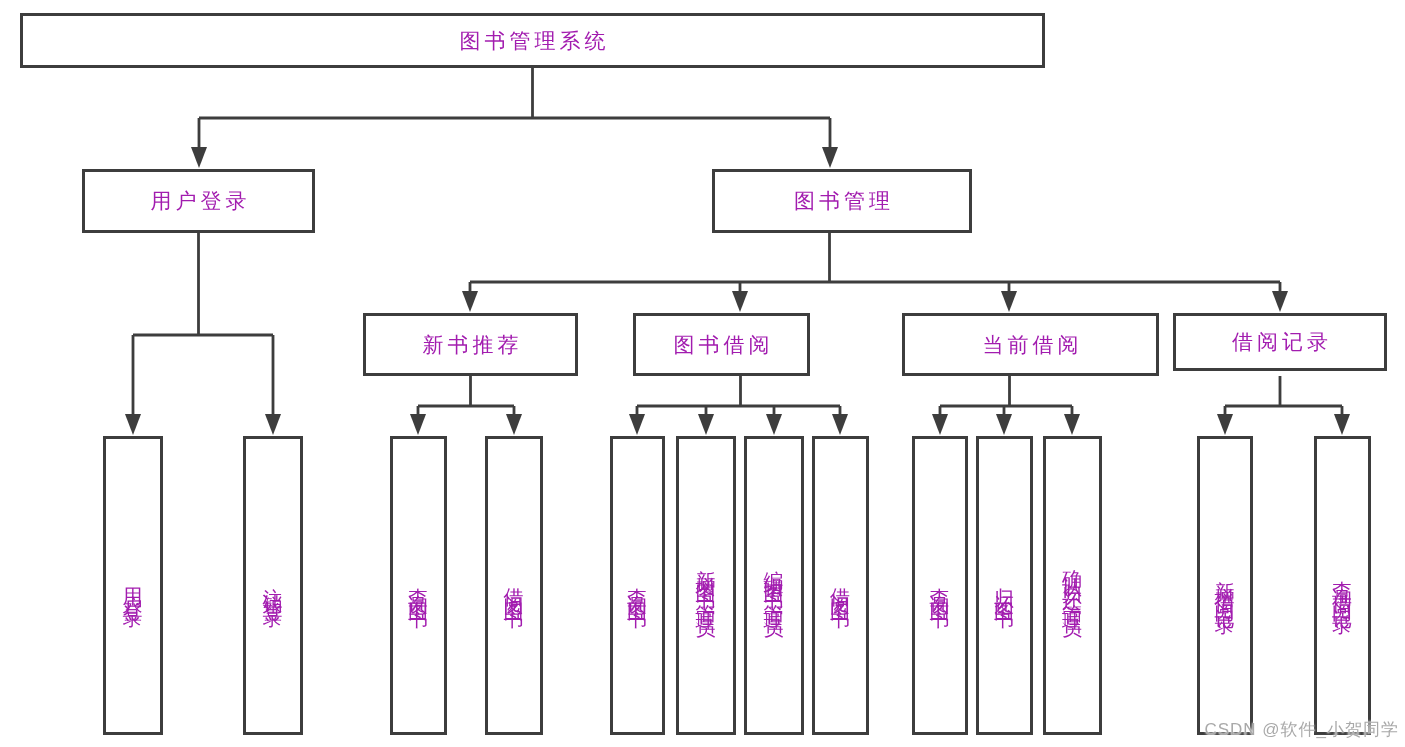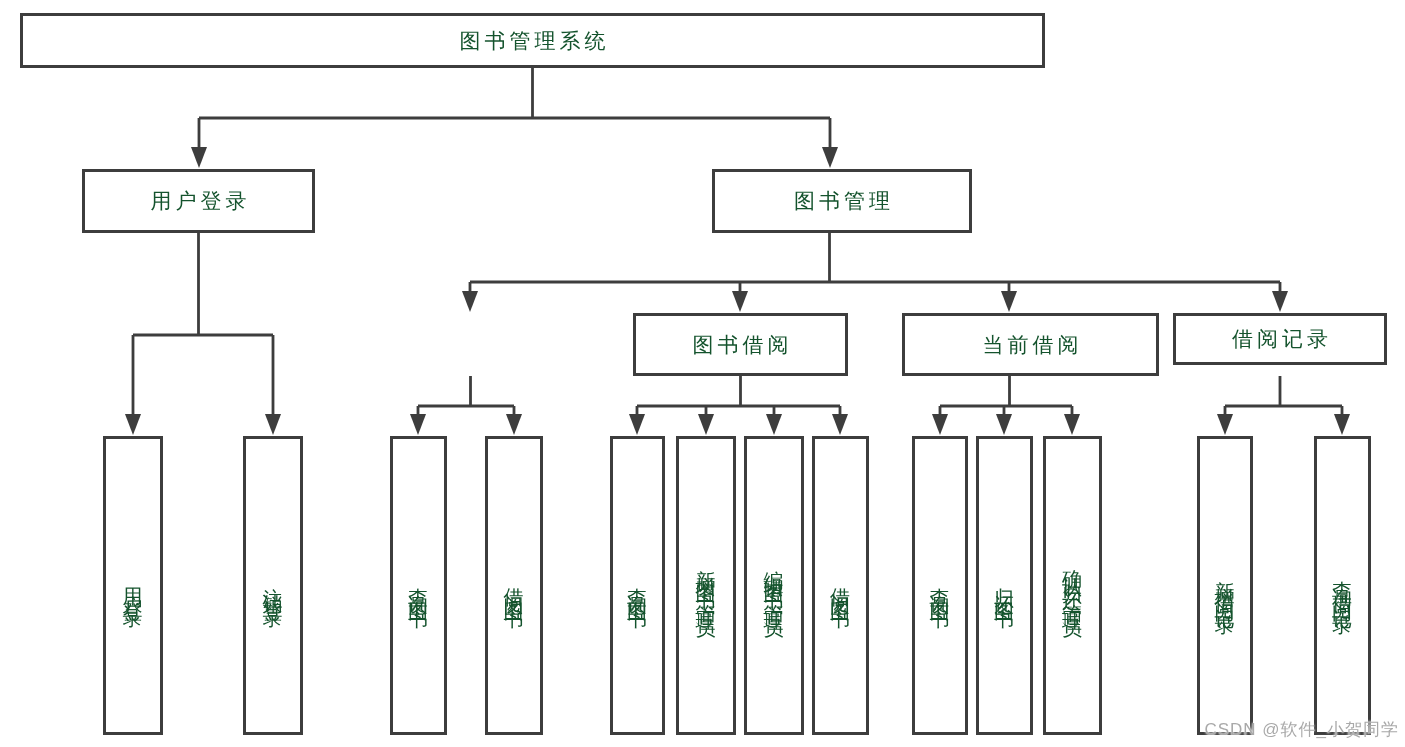--- a/index.html
+++ b/index.html
@@ -9,21 +9,21 @@
     background:#ffffff;
     font-family:"Liberation Sans", sans-serif;
     overflow:hidden;
   }
   #connectors{position:absolute;left:0;top:0;}
   .node{
     position:absolute;
     box-sizing:border-box;
     border:3px solid #3d3d3d;
     background:#ffffff;
-    color:#14532d;
+    color:#a21caf;
     display:flex;
     align-items:center;
     justify-content:center;
   }
   .h{
     font-size:21px;
     letter-spacing:4px;
     padding-left:4px; 
     white-space:nowrap;
   }
@@ -90,23 +90,24 @@
       <polygon points="1217,414 1233,414 1225,435"></polygon>
       <polygon points="1334,414 1350,414 1342,435"></polygon>
     </g>
   </svg>
 
   <div class="node h" style="left:20px;top:13px;width:1025px;height:55px">图书管理系统</div>
 
   <div class="node h" style="left:82px;top:169px;width:233px;height:64px">用户登录</div>
   <div class="node h" style="left:712px;top:169px;width:260px;height:64px">图书管理</div>
 
-  <div class="node h" style="left:633px;top:313px;width:215px;height:63px">图书借阅</div>
+  <div class="node h" style="left:363px;top:313px;width:215px;height:63px">新书推荐</div>
+  <div class="node h" style="left:633px;top:313px;width:177px;height:63px">图书借阅</div>
   <div class="node h" style="left:902px;top:313px;width:257px;height:63px">当前借阅</div>
-  <div class="node h" style="left:1173px;top:313px;width:214px;height:52px">借阅记录</div>
+  <div class="node h" style="left:1173px;top:313px;width:214px;height:58px">借阅记录</div>
 
   <div class="node v" style="left:103px;top:436px;width:60px;height:299px">用户登录</div>
   <div class="node v" style="left:243px;top:436px;width:60px;height:299px">注销登录</div>
 
   <div class="node v" style="left:390px;top:436px;width:57px;height:299px">查询图书</div>
   <div class="node v" style="left:485px;top:436px;width:58px;height:299px">借阅图书</div>
 
   <div class="node v" style="left:610px;top:436px;width:55px;height:299px">查询图书</div>
   <div class="node v" style="left:676px;top:436px;width:60px;height:299px">新增图书（管理员）</div>
   <div class="node v" style="left:744px;top:436px;width:60px;height:299px">编辑图书（管理员）</div>

